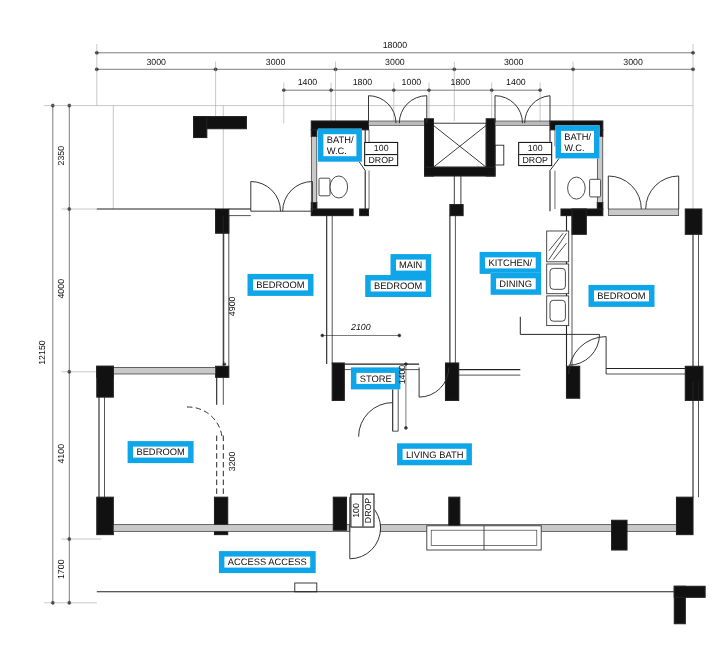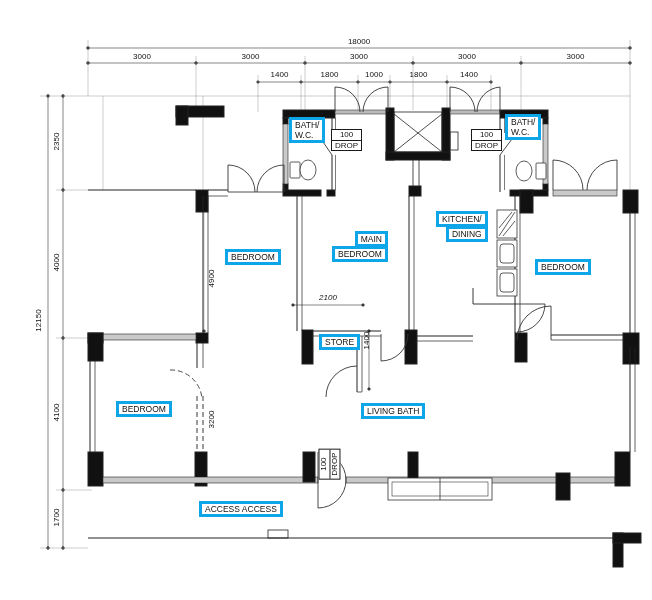--- a/index.html
+++ b/index.html
@@ -1,19 +1,19 @@
 <!DOCTYPE html>
 <html><head>
 <meta charset="utf-8">
 <style>
   html,body{margin:0;padding:0;background:#fff;}
   #plan{position:relative;width:652px;height:600px;background:#fff;overflow:hidden;
         font-family:"Liberation Sans", sans-serif;}
   #plan svg{position:absolute;left:0;top:0;}
-  .lbl{position:absolute;border:3px solid #0ea5e9;background:#fff;font-size:8.5px;
+  .lbl{position:absolute;border:5px solid #0ea5e9;background:#fff;font-size:8.5px;
        line-height:1.2;padding:0 3px;white-space:nowrap;color:#111;display:inline-block;}
   .stack{position:absolute;display:flex;flex-direction:column;align-items:flex-end;}
   .stack .lbl{position:static;}
   .stack .lbl + .lbl{margin-top:-1px;}
   .frac{position:absolute;border:1px solid #1a1a1a;background:#fff;font-size:8px;
         line-height:1.2;color:#111;text-align:center;}
   .frac .num{display:block;border-bottom:1px solid #1a1a1a;padding:0 3px;}
   .frac .den{display:block;padding:0 3px;}
   .rot{transform:rotate(-90deg);transform-origin:center center;}
   .dimt{position:absolute;font-size:8px;color:#111;text-align:center;white-space:nowrap;}
@@ -250,21 +250,21 @@
     </g>
   </g>
 </svg>
 
 
 <span class="lbl" style="left:225px;top:249px;">BEDROOM</span>
 <div class="stack" style="left:332px;top:231px;">
   <span class="lbl">MAIN</span>
   <span class="lbl">BEDROOM</span>
 </div>
-<div class="stack" style="left:436px;top:211px;">
+<div class="stack" style="left:436px;top:229px;">
   <span class="lbl">KITCHEN/</span>
   <span class="lbl">DINING</span>
 </div>
 <span class="lbl" style="left:535px;top:259px;">BEDROOM</span>
 <span class="lbl" style="left:116px;top:401px;">BEDROOM</span>
 <span class="lbl" style="left:361px;top:403px;">LIVING BATH</span>
 <span class="lbl" style="left:319px;top:334px;">STORE</span>
 <span class="lbl" style="left:199px;top:501px;">ACCESS ACCESS</span>
 <div class="lbl" style="left:289px;top:117px;text-align:left;">
   <span><span>BATH/</span><br>

